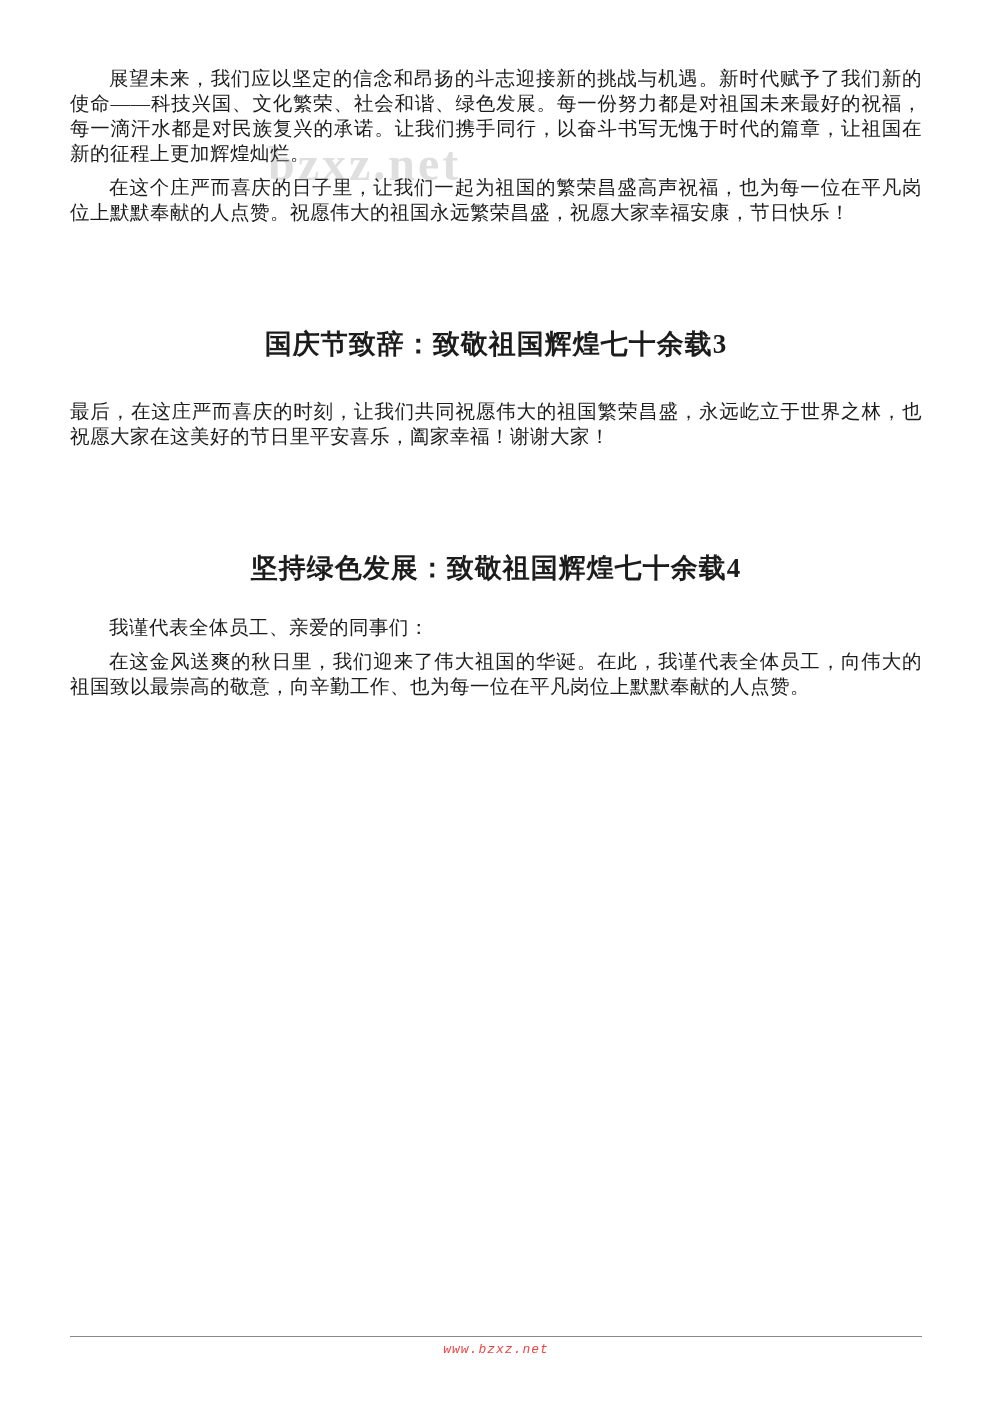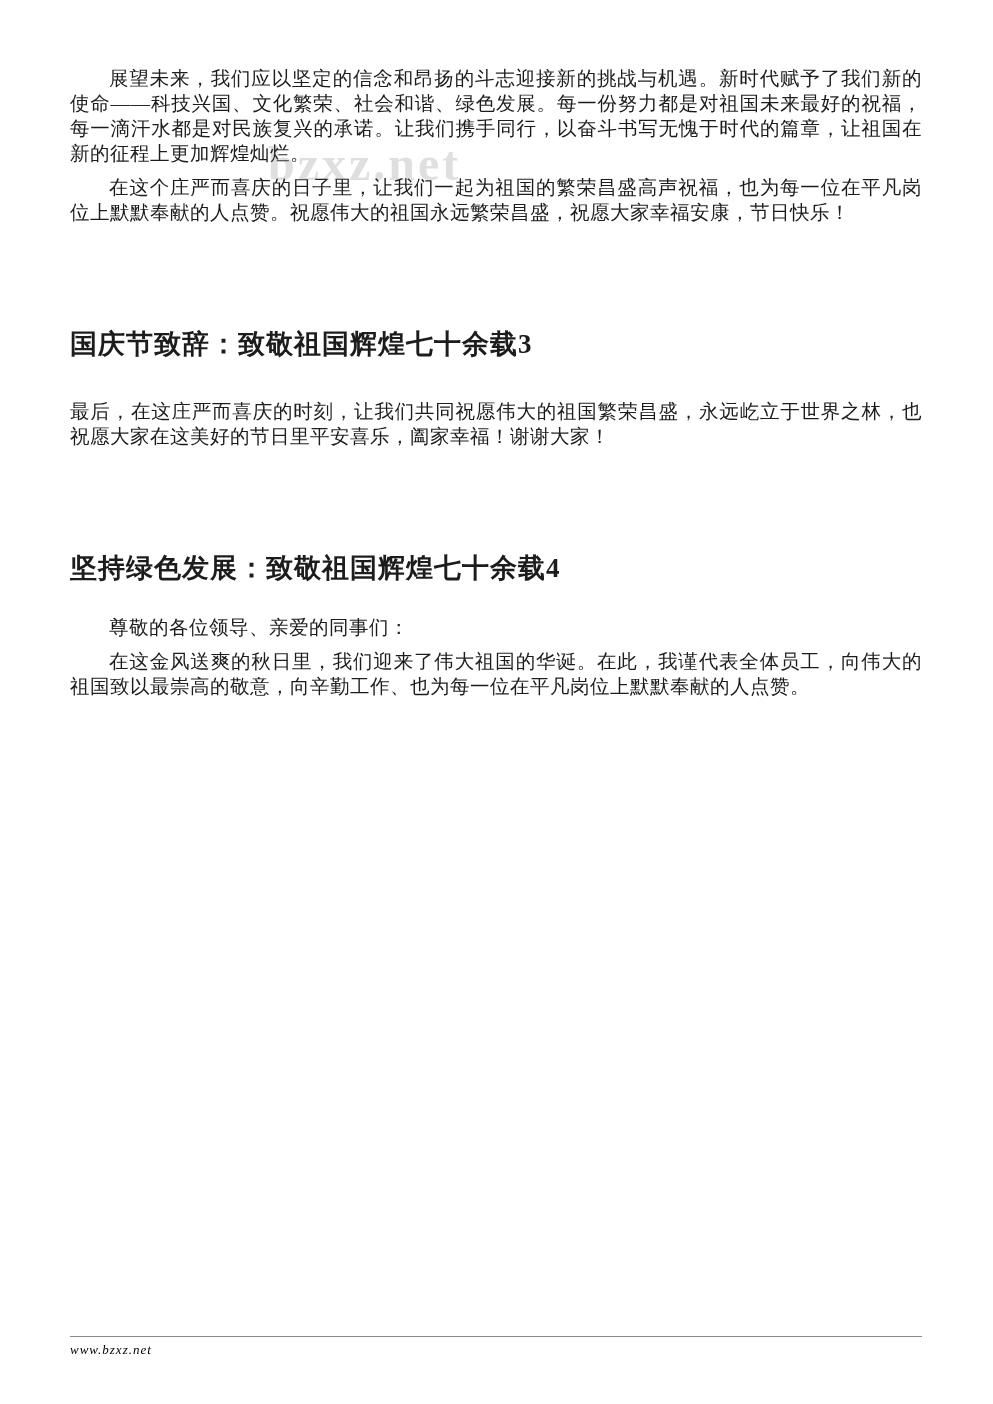--- a/index.html
+++ b/index.html
@@ -27,21 +27,21 @@
     text-align: justify;
     text-indent: 2em;
     margin-bottom: 9px;
     letter-spacing: 0.5px;
   }
   p.para.no-indent { text-indent: 0; margin-top: 36px; }
   h1.section-heading {
     font-size: 27px;
     line-height: 38px;
     font-weight: bold;
-    text-align: left;
+    text-align: center;
     margin-top: 100px;
     margin-bottom: 28px;
     letter-spacing: 1px;
   }
   .watermark {
     position: absolute;
     left: 226px;
     top: 136px;
     z-index: 2;
     font-size: 48px;
@@ -61,26 +61,26 @@
     z-index: 1;
   }
   .footer-divider {
     border: none;
     border-top: 1px solid #8a8a8a;
     height: 0;
     margin-bottom: 5px;
   }
   .footer-url {
     display: block;
-    text-align: left;
+    text-align: center;
     font-size: 13px;
     font-style: italic;
-    color: #000000;
+    color: #ef4444;
     letter-spacing: 1px;
-    font-family: Liberation Serif, serif;
+    font-family: Liberation Mono, monospace;
   }
 </style>
 </head>
 <body>
 
 <div class="page">
 
   <div class="watermark">bzxz.net</div>
 
   <div class="content">
@@ -93,21 +93,21 @@
 
 
 
 
 
 
     <p class="para no-indent">最后，在这庄严而喜庆的时刻，让我们共同祝愿伟大的祖国繁荣昌盛，永远屹立于世界之林，也祝愿大家在这美好的节日里平安喜乐，阖家幸福！谢谢大家！</p>
 
     <h1 class="section-heading">坚持绿色发展：致敬祖国辉煌七十余载4</h1>
 
-    <p class="para">尊敬的各位领导、亲爱的同事们：</p>
+    <p class="para">我谨代表全体员工、亲爱的同事们：</p>
 
     <p class="para">在这金风送爽的秋日里，我们迎来了伟大祖国的华诞。在此，我谨代表全体员工，向伟大的祖国致以最崇高的敬意，向辛勤工作、也为每一位在平凡岗位上默默奉献的人点赞。</p>
 
   </div>
 
   <div class="footer">
     <hr class="footer-divider">
     <span class="footer-url">www.bzxz.net</span>
   </div>
 

